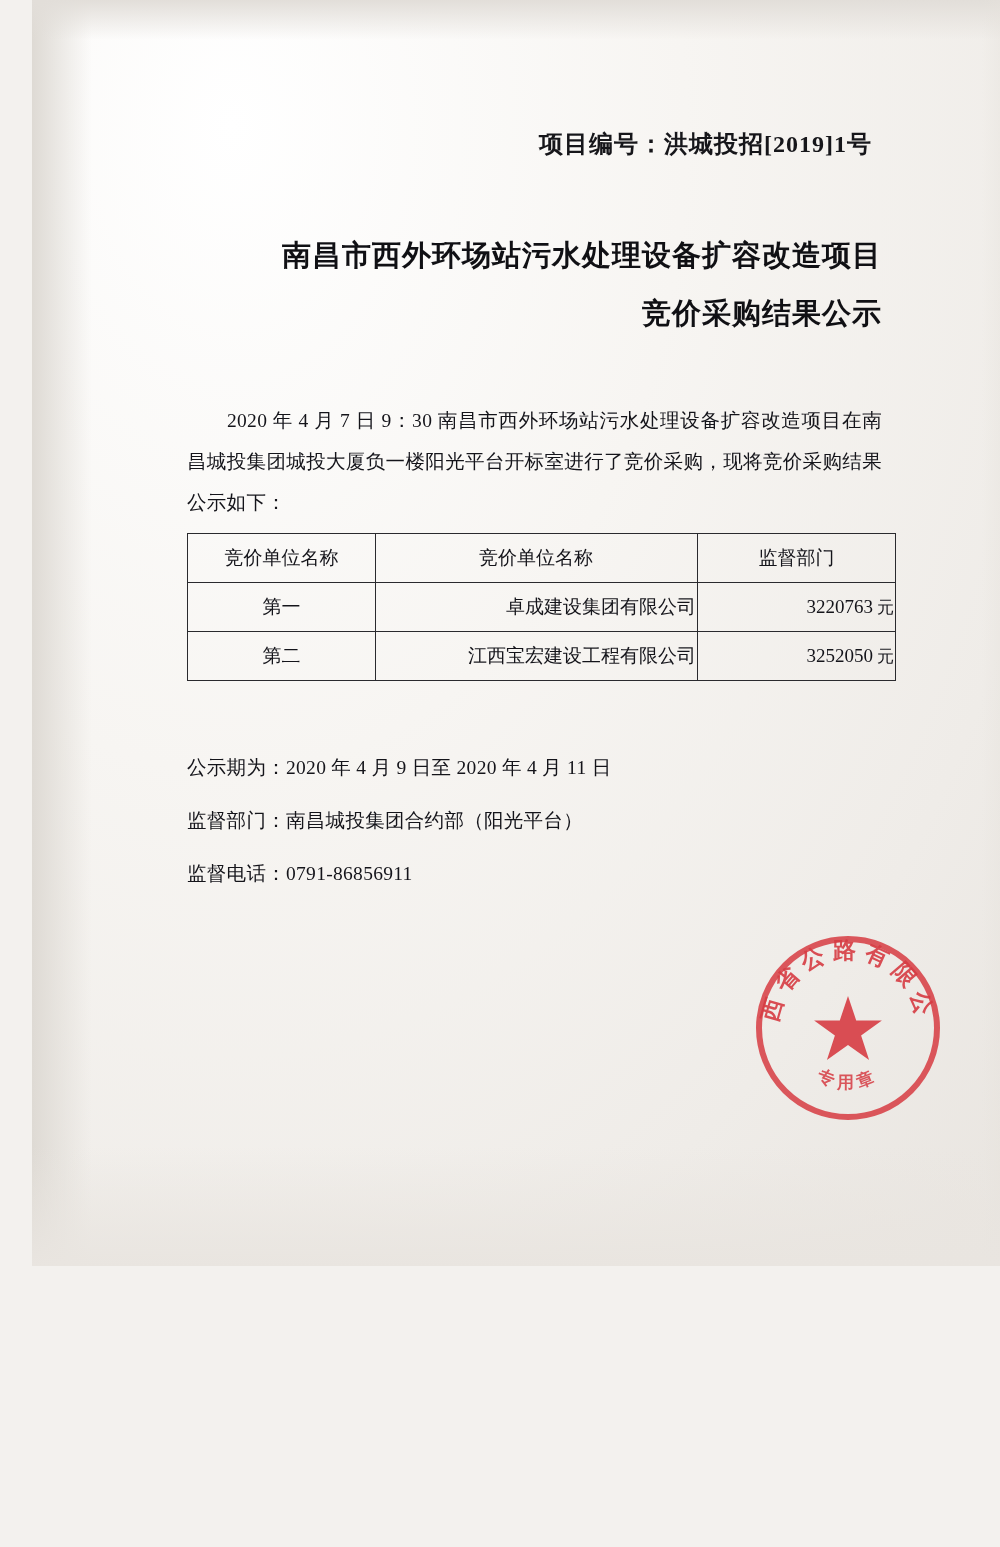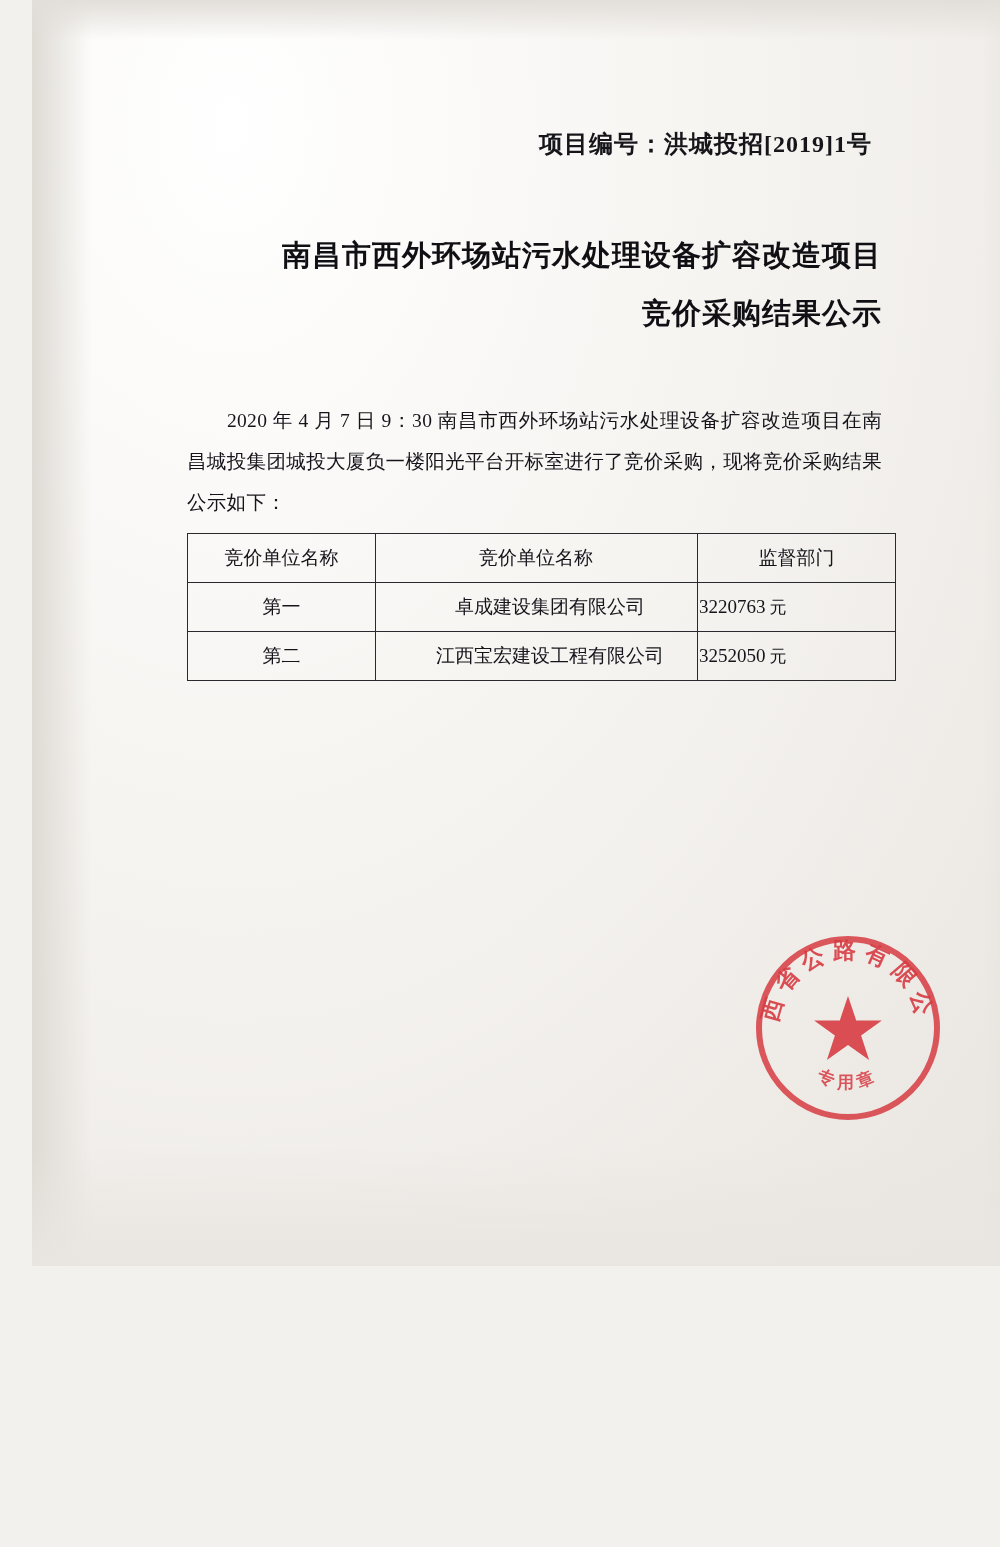--- a/index.html
+++ b/index.html
@@ -106,23 +106,23 @@
     height: 46px;
     font-size: 19px;
     font-weight: normal;
     color: #14141a;
   }
   table.result-table th {
     text-align: center;
     font-weight: normal;
   }
   td.col-rank, th.col-rank { width: 185px; text-align: center; }
-  td.col-name, th.col-name { width: 320px; text-align: center; padding-left: 28px; }
+  td.col-name, th.col-name { width: 320px; text-align: right; padding-left: 28px; }
   th.col-name { text-align: center; padding-left: 0; }
-  td.col-price, th.col-price { width: 195px; text-align: left; }
+  td.col-price, th.col-price { width: 195px; text-align: right; }
   .price-unit { font-size: 17px; margin-left: 4px; }
 
   .info-lines {
     margin-top: 60px;
   }
   .info-line {
     font-size: 19.5px;
     line-height: 53px;
     color: #14141a;
     letter-spacing: 0.3px;
@@ -185,20 +185,25 @@
           <td class="col-price"><span>3220763</span><span class="price-unit">元</span></td>
         </tr>
         <tr>
           <td class="col-rank">第二</td>
           <td class="col-name">江西宝宏建设工程有限公司</td>
           <td class="col-price"><span>3252050</span><span class="price-unit">元</span></td>
         </tr>
       </tbody>
     </table>
 
+    <div class="info-lines">
+      <div class="info-line">公示期为：2020 年 4 月 9 日至 2020 年 4 月 11 日</div>
+      <div class="info-line">监督部门：南昌城投集团合约部（阳光平台）</div>
+      <div class="info-line">监督电话：0791-86856911</div>
+    </div>
 
   </div>
 
   <div class="seal">
     <svg width="196" height="196" viewBox="0 0 196 196" xmlns="http://www.w3.org/2000/svg">
       <defs>
         <path id="sealArc" d="M 98,98 m -74,0 a 74,74 0 1,1 148,0" fill="none"></path>
         <path id="sealArcText" d="M 28,98 a 70,70 0 1,1 140,0" fill="none"></path>
         <path id="sealArcBottom" d="M 38,98 a 60,60 0 0,0 120,0" fill="none"></path>
       </defs>

